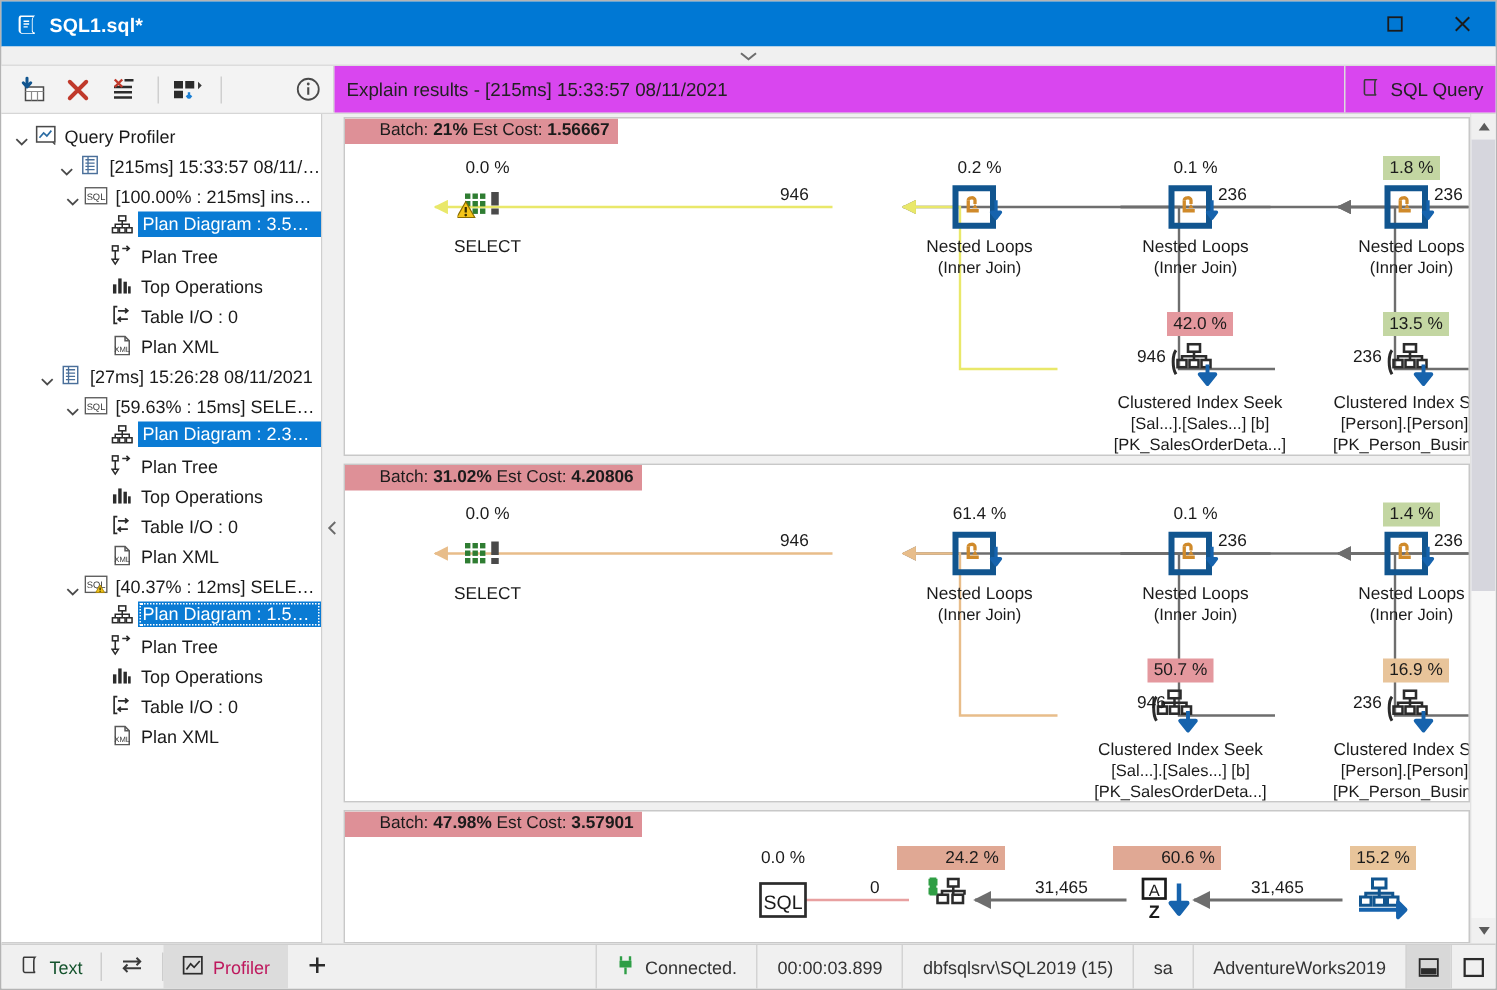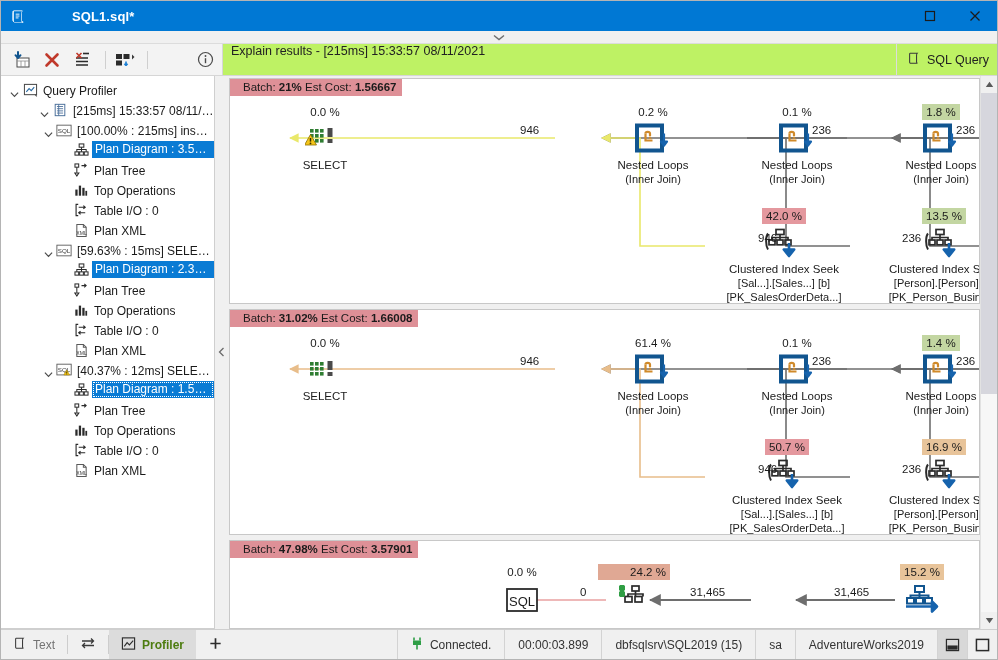--- a/index.html
+++ b/index.html
@@ -28,21 +28,20 @@
     padding-left: 9px;
     color: #ffffff;
   }
   .titlebar .tb-icon {
     width: 16px; height: 16px; margin-right: 7px;
     display: inline-flex; align-items: center; justify-content: center;
   }
   .titlebar .tb-title {
     font-size: 13px; font-weight: bold; letter-spacing: .1px;
     color: #fff;
-    margin-left: 39px;
   }
   .titlebar .spacer { flex: 1; }
   .win-btn {
     width: 45px; height: 30px;
     display: flex; align-items: center; justify-content: center;
     color: #1b1b1b;
   }
   .win-btn svg { display:block; }
 
   
@@ -71,23 +70,23 @@
   .tbtn {
     width: 30px; height: 26px;
     display: flex; align-items: center; justify-content: center;
     margin-right: 3px;
   }
   .tb-sep {
     width: 1px; height: 18px; background: #cfcfcf; margin: 0 6px;
   }
   .tb-right {
     flex: 1;
-    display: flex; align-items: flex-start;
+    display: flex; align-items: center;
     padding: 0 8px 0 8px;
-    background: #bef264;
+    background: #d946ef;
   }
   .explain-title {
     font-size: 12.5px; color: #222;
   }
   .tb-right .spacer { flex: 1; }
   .sqlquery-tag {
     display: flex; align-items: center; gap: 6px;
     font-size: 12.5px; color: #222;
     padding-left: 10px;
     border-left: 1px solid #dcdcdc;
@@ -163,21 +162,21 @@
     background: #ffffff;
     border: 1px solid #c8c8c8;
     position: relative;
     overflow: hidden;
   }
   .batch-head {
     display: inline-block;
     background: #de9097;
     color: #1b1b1b;
     font-size: 11.5px;
-    padding: 2px 6px 3px 13px;
+    padding: 2px 6px 3px 23px;
     white-space: nowrap;
   }
   .batch-head b { font-weight: bold; }
   .batch-canvas { position: relative; }
 
   
   .pnode {
     position: absolute;
     width: 120px;
     text-align: center;
@@ -231,26 +230,26 @@
   
   .bottombar {
     height: 30px; min-height: 30px;
     background: #f0f0f0;
     border-top: 1px solid #cfcfcf;
     display: flex; align-items: stretch;
   }
   .bb-tab {
     display: flex; align-items: center; gap: 6px;
     padding: 0 12px;
-    font-size: 12px; color: #737373;
+    font-size: 12px; color: #14532d;
   }
   .bb-tab.active {
     background: #dcdcdc;
-    font-weight: bold;
-    color: #4d7c0f;
+    font-weight: normal;
+    color: #be185d;
     justify-content: center;
   }
   .bb-sep { width: 1px; background: #cdcdcd; margin: 5px 0; }
   .bb-spacer { flex: 1; }
   .bb-cell {
     display: flex; align-items: center; gap: 7px;
     padding: 0 13px;
     font-size: 12px; color: #333;
     border-left: 1px solid #d3d3d3;
   }
@@ -447,20 +446,35 @@
         <div class="tnode" style="padding-left: 57px;">
           <span class="twist"></span>
           <span class="ticon">
             <svg width="15" height="14" viewBox="0 0 16 15">
               <path d="M3 1.5h7l3 3v10H3z" fill="#fff" stroke="#5a5a5a" stroke-width="1.1"></path>
               <path d="M10 1.5v3h3" fill="none" stroke="#5a5a5a" stroke-width="1.1"></path>
               <text x="8" y="12.5" font-size="5.5" text-anchor="middle" fill="#3a3a3a" font-family="sans-serif">XML</text>
             </svg>
           </span>
           <span class="tlabel">Plan XML</span>
+        </div>
+        <div class="tnode" style="padding-left: 23px;">
+          <span class="twist">
+            <svg width="9" height="7" viewBox="0 0 10 7">
+              <path d="M1 1.5l4 4 4-4" fill="none" stroke="#4a4a4a" stroke-width="1.3"></path>
+            </svg>
+          </span>
+          <span class="ticon">
+            <svg width="14" height="14" viewBox="0 0 16 16">
+              <rect x="2.5" y="1.5" width="11" height="13" fill="#fff" stroke="#4a6f9a" stroke-width="1.1"></rect>
+              <path d="M4.5 4h7M4.5 6.5h7M4.5 9h7M4.5 11.5h7" stroke="#4a6f9a" stroke-width="1"></path>
+              <path d="M6.5 1.5v13" stroke="#4a6f9a" stroke-width="1"></path>
+            </svg>
+          </span>
+          <span class="tlabel">[27ms] 15:26:28 08/11/2021</span>
         </div>
         <div class="tnode" style="padding-left: 40px;">
           <span class="twist">
             <svg width="9" height="7" viewBox="0 0 10 7">
               <path d="M1 1.5l4 4 4-4" fill="none" stroke="#4a4a4a" stroke-width="1.3"></path>
             </svg>
           </span>
           <span class="ticon">
             <svg width="16" height="13" viewBox="0 0 18 14">
               <rect x="1" y="1" width="16" height="12" fill="#fff" stroke="#5a5a5a" stroke-width="1"></rect>
@@ -696,21 +710,21 @@
                       <rect x="3" y="2.5" width="25" height="25" fill="none" stroke="#11558f" stroke-width="4"></rect>
                       <path d="M11.5 10.5v7h7" fill="none" stroke="#d08a2a" stroke-width="2.2"></path>
                       <path d="M11.5 10.5c0-2 4.5-2.4 4.5 0v2.5" fill="none" stroke="#d08a2a" stroke-width="2.2"></path>
                       <path d="M16 13l-1.8 2.8h3.6z" fill="#d08a2a"></path>
                       <path d="M30 10.5v10M30 22.5l-3-4h6z" fill="#1663ad" stroke="#1663ad" stroke-width="2.2" stroke-linejoin="round"></path>
                     </svg>
                   </div>
                   <div class="plabel">Nested Loops</div>
                   <div class="plabel sm">(Inner Join)</div>
                 </div>
-                <div class="pnode" style="left: 469px; top: 112px; width: 170px;">
+                <div class="pnode" style="left: 485px; top: 112px; width: 170px;">
                   <div><span class="pct red">42.0 %</span></div>
                   <div class="pglyph">
                     <svg width="40" height="32" viewBox="0 0 40 32">
                       <rect x="12" y="1.5" width="8" height="5" fill="none" stroke="#2b2b2b" stroke-width="1.7"></rect>
                       <path d="M16 6.5v3M8 12V9.5h16V12M16 9.5V12" fill="none" stroke="#2b2b2b" stroke-width="1.7"></path>
                       <rect x="5" y="12" width="6" height="4.8" fill="none" stroke="#2b2b2b" stroke-width="1.7"></rect>
                       <rect x="13" y="12" width="6" height="4.8" fill="none" stroke="#2b2b2b" stroke-width="1.7"></rect>
                       <rect x="21" y="12" width="6" height="4.8" fill="none" stroke="#2b2b2b" stroke-width="1.7"></rect>
                       <path d="M4 5.5c-2.5 3-2.5 12 0 16" fill="none" stroke="#2b2b2b" stroke-width="2"></path>
                       <path d="M25 15v9M25 28l-5.2-6.5h10.4z" fill="#1663ad" stroke="#1663ad" stroke-width="2.6" stroke-linejoin="round"></path>
@@ -736,21 +750,21 @@
                   <div class="plabel">Clustered Index Seek</div>
                   <div class="plabel sm">[Person].[Person] [d]</div>
                   <div class="plabel sm">[PK_Person_Busine...]</div>
                 </div>
                 <div class="rowcount" style="left: 290px; top: 28px;">946</div>
                 <div class="rowcount" style="left: 582px; top: 28px;">236</div>
                 <div class="rowcount" style="left: 726px; top: 28px;">236</div>
                 <div class="rowcount" style="left: 528px; top: 136px;">946</div>
                 <div class="rowcount" style="left: 672px; top: 136px;">236</div>
               </div></div>
-            <div class="batch"><div class="batch-head"><span>Batch:</span> <b>31.02%</b> <span>Est Cost:</span> <b>1.66008</b></div><div class="batch-canvas" style="height: 208px;">
+            <div class="batch"><div class="batch-head"><span>Batch:</span> <b>31.02%</b> <span>Est Cost:</span> <b>4.20806</b></div><div class="batch-canvas" style="height: 208px;">
                 <svg class="wires" width="740" height="208">
                   <defs>
                     <marker id="mc1" viewBox="0 0 10 10" refX="9" refY="5" markerWidth="6" markerHeight="6" orient="auto">
                       <path d="M10 5L0 0v10z" fill="#e8bd8a"></path>
                     </marker>
                   </defs>
                   <defs>
                     <marker id="mg1" viewBox="0 0 10 10" refX="9" refY="5" markerWidth="6" markerHeight="6" orient="auto">
                       <path d="M10 5L0 0v10z" fill="#6e6e6e"></path>
                     </marker>
@@ -896,20 +910,31 @@
                   <div class="pglyph">
                     <svg width="40" height="32" viewBox="0 0 40 32">
                       <rect x="18" y="2" width="7" height="5" fill="none" stroke="#2b2b2b" stroke-width="1.7"></rect>
                       <path d="M21.5 7v3M14 12.5V10h15v2.5M21.5 10v2.5" fill="none" stroke="#2b2b2b" stroke-width="1.7"></path>
                       <rect x="11" y="12.5" width="7" height="5.5" fill="none" stroke="#2b2b2b" stroke-width="1.7"></rect>
                       <rect x="21" y="12.5" width="7" height="5.5" fill="none" stroke="#2b2b2b" stroke-width="1.7"></rect>
                       <path d="M5 4h6M5 10h6M8 1v12" stroke="#2f9e44" stroke-width="4.5" stroke-linecap="butt"></path>
                     </svg>
                   </div>
                 </div>
+                <div class="pnode" style="left: 488px; top: 6px; width: 120px;">
+                  <div><span class="pct peach">60.6 %</span></div>
+                  <div class="pglyph">
+                    <svg width="44" height="32" viewBox="0 0 44 32">
+                      <rect x="6" y="2" width="15" height="13" fill="#fff" stroke="#1b1b1b" stroke-width="1.8"></rect>
+                      <text x="13.5" y="13" font-size="11" text-anchor="middle" fill="#1b1b1b" font-family="sans-serif">A</text>
+                      <text x="13.5" y="28" font-size="12" text-anchor="middle" fill="#1b1b1b" font-family="sans-serif" font-weight="bold">Z</text>
+                      <path d="M30 5v13M30 25l-5.5-7h11z" fill="#1663ad" stroke="#1663ad" stroke-width="3" stroke-linejoin="round"></path>
+                    </svg>
+                  </div>
+                </div>
                 <div class="pnode" style="left: 632px; top: 6px; width: 120px;">
                   <div><span class="pct orange">15.2 %</span></div>
                   <div class="pglyph">
                     <svg width="36" height="32" viewBox="0 0 36 32">
                       <rect x="11" y="2" width="9" height="6" fill="none" stroke="#11558f" stroke-width="2"></rect>
                       <path d="M15.5 8v3.5M6.5 14V11.5h18V14M15.5 11.5V14" fill="none" stroke="#11558f" stroke-width="2"></path>
                       <rect x="3" y="14" width="7" height="5.5" fill="none" stroke="#11558f" stroke-width="2"></rect>
                       <rect x="12" y="14" width="7" height="5.5" fill="none" stroke="#11558f" stroke-width="2"></rect>
                       <rect x="21" y="14" width="7" height="5.5" fill="none" stroke="#11558f" stroke-width="2"></rect>
                       <path d="M2 22.5h26M28 17.5l5 5-5 5z" fill="#1663ad" stroke="#1663ad" stroke-width="2.6" stroke-linejoin="round"></path>

